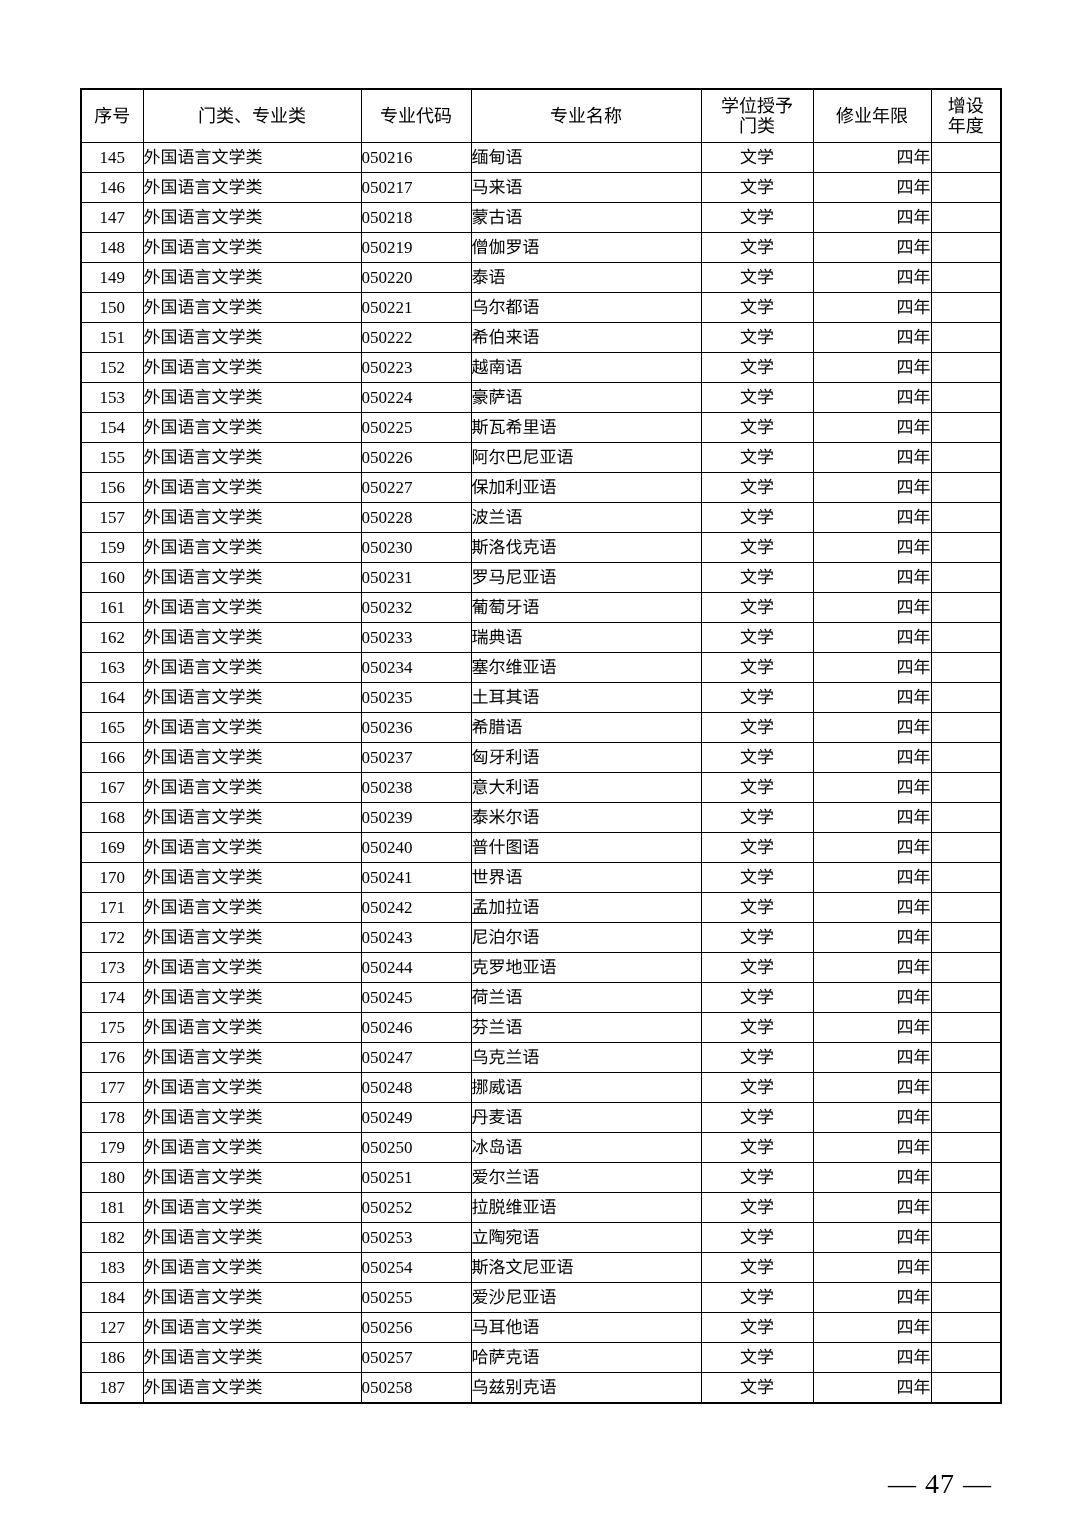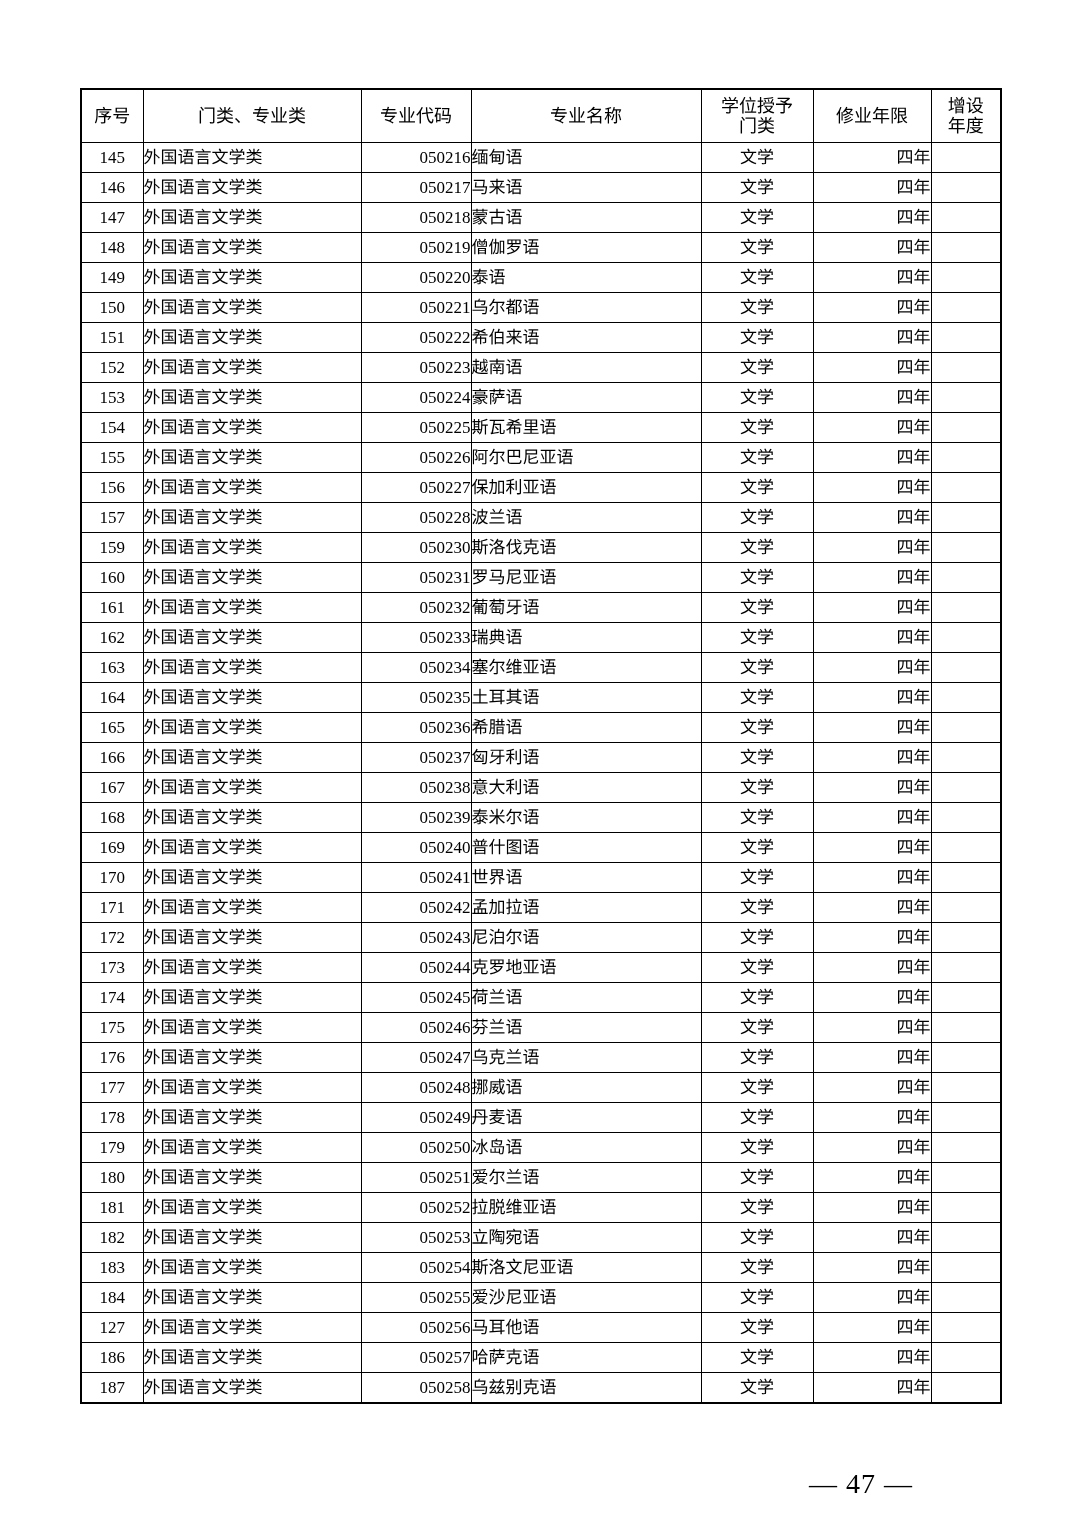--- a/index.html
+++ b/index.html
@@ -10,21 +10,21 @@
   body {
     width: 1080px;
     height: 1528px;
     font-family: "Liberation Serif", "DejaVu Serif", serif;
     color: #000000;
     position: relative;
     overflow: hidden;
   }
   .page {
     position: relative;
-    width: 1001px;
+    width: 1080px;
     height: 1528px;
     box-sizing: border-box;
     padding: 88px 68px 0 80px;
   }
   table.major-table {
     border-collapse: collapse;
     width: 920px;
     table-layout: fixed;
     border: 2px solid #000;
   }
@@ -50,21 +50,21 @@
     font-weight: normal;
     height: 52px;
     font-size: 18px;
   }
   thead th .two-line {
     display: block;
     line-height: 1.12;
   }
   td.seq    { text-align: center; }
   td.cat    { text-align: left; padding-left: 4px; }
-  td.code   { text-align: right; padding-left: 6px; }
+  td.code   { text-align: left; padding-left: 6px; }
   td.name   { text-align: left; padding-left: 10px; }
   td.degree { text-align: center; }
   td.years  { text-align: right; }
   td.added  { text-align: center; }
 
   .page-number {
     position: absolute;
     right: 88px;
     bottom: 28px;
     font-size: 28px;

